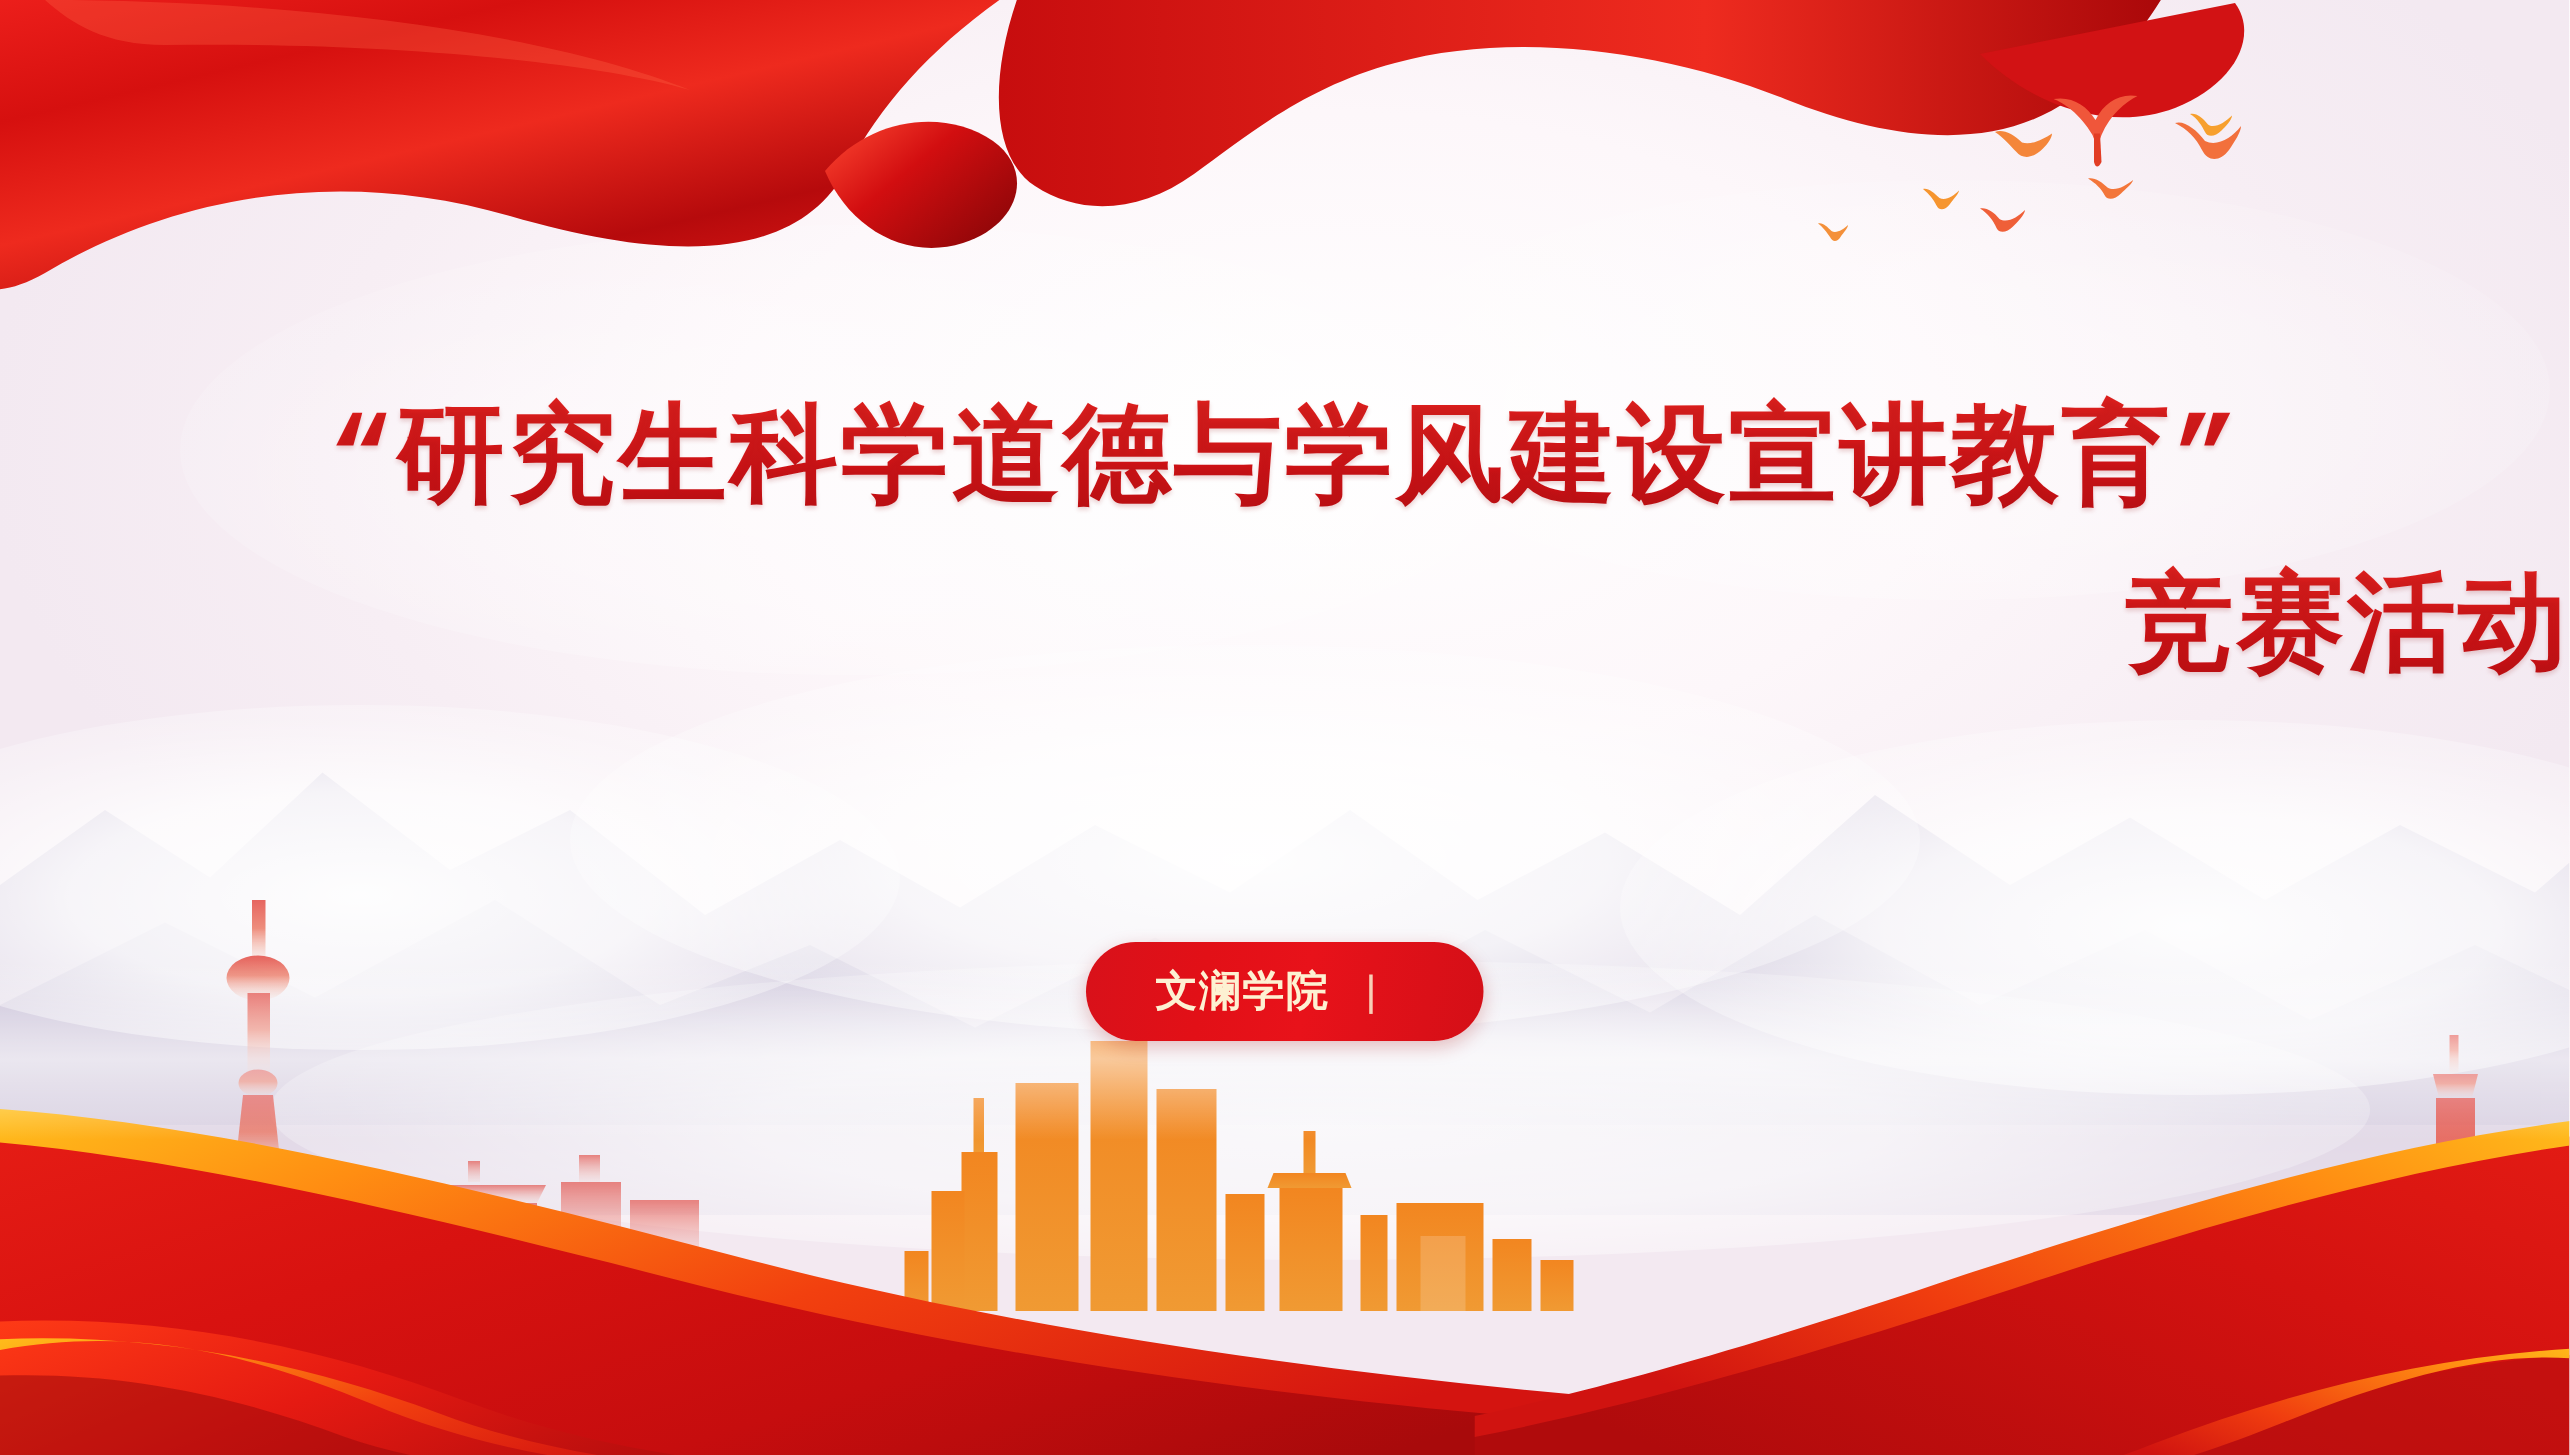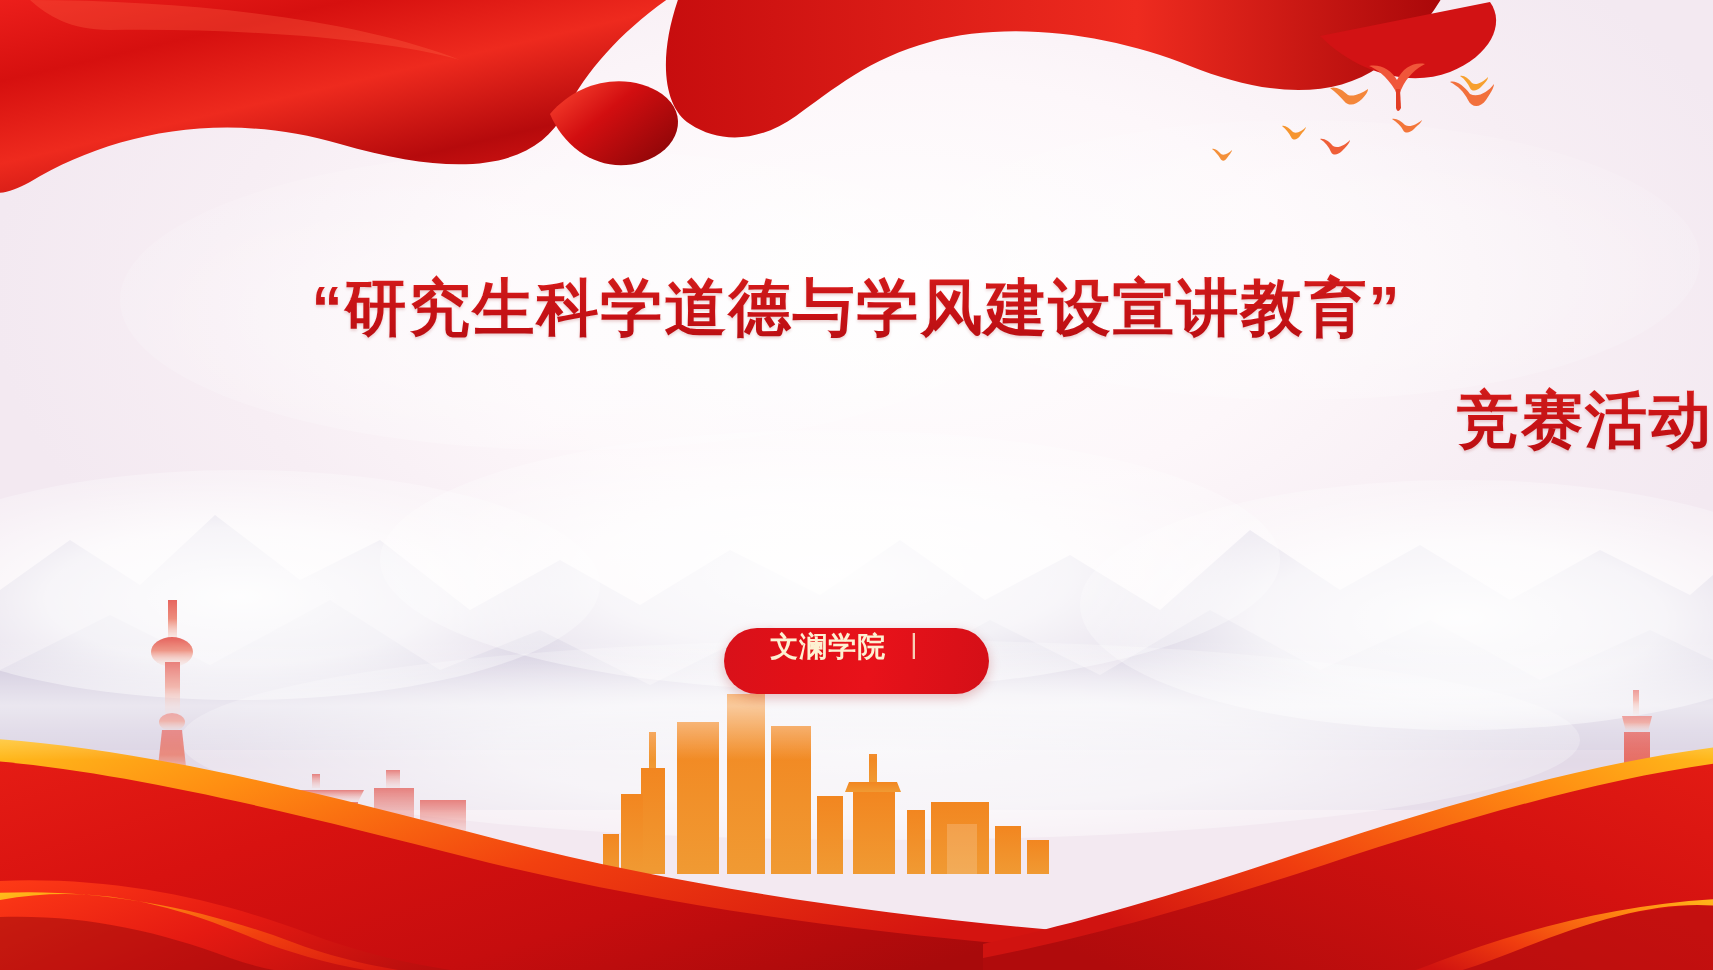--- a/index.html
+++ b/index.html
@@ -48,39 +48,39 @@
   
   .landmark { position:absolute; }
 
   
   .title-wrap {
     position:absolute; left:0; right:0; top:258px;
     text-align:center;
     z-index:30;
   }
   .title-line {
-    font-family:Liberation Sans, sans-serif;
+    font-family:Liberation Mono, monospace;
     font-weight:700;
-    font-size:62px;
+    font-size:72px;
     line-height:100px;
     letter-spacing:2px;
     color:#d01318;
     background:linear-gradient(180deg,#e0221f 0%,#cf1216 55%,#b80d12 100%);
     -webkit-background-clip:text;
     background-clip:text;
     -webkit-text-fill-color:transparent;
     text-shadow:0 2px 3px rgba(150,20,20,.18);
     white-space:nowrap;
   }
   .title-line.l2 { margin-top:12px;text-align:right; }
 
   
   .pill-wrap { position:absolute; left:0; right:0; top:628px; text-align:center; z-index:30; }
   .pill {
-    display:inline-flex; align-items:flex-start; gap:0px;
+    display:inline-flex; align-items:center; gap:0px;
     height:66px; padding:0 46px;
     border-radius:33px;
     background:linear-gradient(100deg,#d8111a 0%,#e21017 30%,#e8121a 55%,#d40f17 100%);
     box-shadow:0 4px 12px rgba(170,20,20,.25);
     color:#fdf1d2;
     font-size:28px;
     font-weight:700;
     letter-spacing:1px;
   }
   .pill .sep { margin:0 24px; opacity:.85; font-weight:400; }

